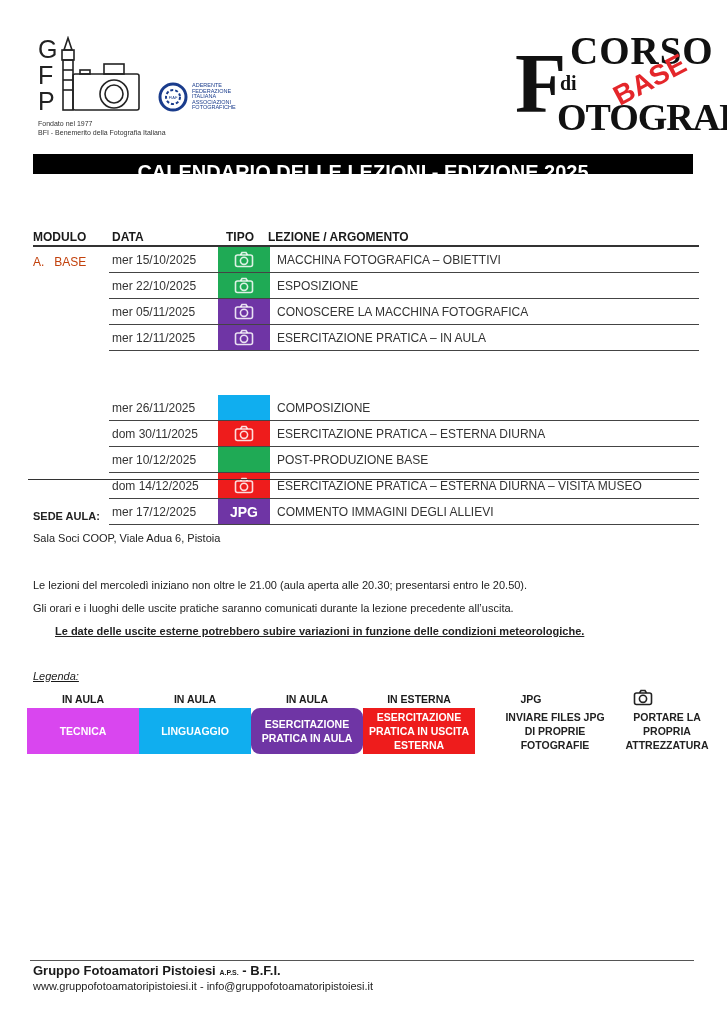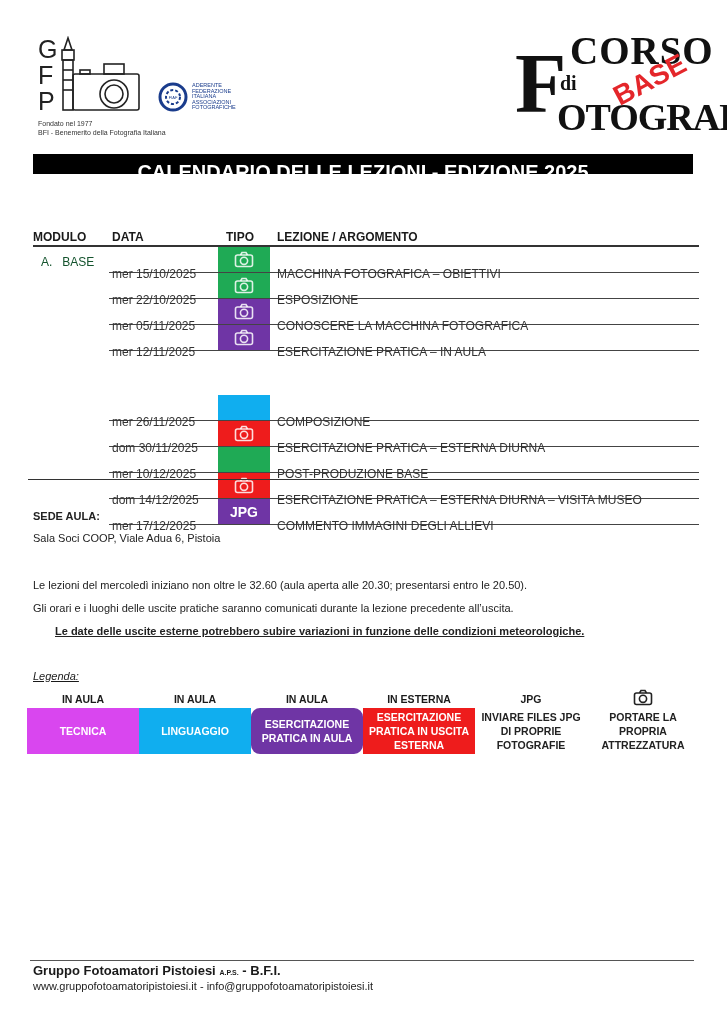--- a/index.html
+++ b/index.html
@@ -22,36 +22,36 @@
 
   
   .title-bar { left:33px; top:154px; width:660px; height:20px; background:#000; color:#fff;
                font-weight:bold; font-size:20px; text-align:center; line-height:36px; }
 
   
   .tbl { left:33px; top:229px; width:666px; }
   .thead { position:relative; height:16px; font-size:12px; font-weight:bold; border-bottom:2px solid #333; }
   .thead span { position:absolute; top:1px; }
   .row { position:relative; height:25px; border-bottom:1px solid #444; font-size:12px; color:#333; }
-  .row .date, .row .lesson { position:absolute; top:20px; white-space:nowrap; }
+  .row .date, .row .lesson { position:absolute; top:6px; white-space:nowrap; }
   .row .date { left:79px; }
   .row .lesson { left:244px; }
   .row .tipo { position:absolute; left:185px; top:0; width:52px; height:25px; display:flex; align-items:center; justify-content:center; color:#fff; font-weight:bold; font-size:14px; }
-  .modcell { position:absolute; left:8px; top:8px; font-size:12px; color:#14532d; }
+  .modcell { position:absolute; left:0; top:8px; font-size:12px; color:#c2410c; }
   .tbl-bottom { left:28px; top:479px; width:671px; height:0; border-top:1.5px solid #333; }
 
   
   .info { left:33px; font-size:11px; color:#222; white-space:nowrap; }
 
   
   .legend-title { left:33px; top:670px; font-size:11px; font-style:italic; text-decoration:underline; }
   .leg-head { top:693px; font-size:10.5px; font-weight:bold; text-align:center; width:112px; }
   .leg-box { top:708px; height:46px; width:112px; color:#fff; font-weight:bold; font-size:10.5px; text-align:center;
              display:flex; align-items:center; justify-content:center; line-height:14px; }
-  .leg-plain { color:#222; background:transparent; }
+  .leg-plain { color:#222; background:transparent;padding-left:24px; }
 
   
   .footer-line { left:30px; top:960px; width:664px; border-top:1px solid #555; }
   .footer-name { left:33px; top:963px; font-size:13px; font-weight:bold; }
   .footer-name small { font-size:7px; font-weight:bold; }
   .footer-contact { left:33px; top:980px; font-size:11px; color:#222; }
 </style>
 </head>
 <body>
 
@@ -102,21 +102,21 @@
   <div class="cl-base">BASE</div>
 </div>
 
 <div class="abs title-bar">CALENDARIO DELLE LEZIONI - EDIZIONE 2025</div>
 
 <div class="abs tbl">
   <div class="thead">
     <span style="left:0">MODULO</span>
     <span style="left:79px">DATA</span>
     <span style="left:193px">TIPO</span>
-    <span style="left:244px">LEZIONE / ARGOMENTO</span>
+    <span style="left:235px">LEZIONE / ARGOMENTO</span>
   </div>
   <div id="rows" style="position:relative;">
     <div class="modcell" style="white-space:pre;">A.   BASE</div>
   <div class="row" style="margin-left: 76px; width: 590px;">
     <span class="date" style="left:3px">mer 15/10/2025</span>
     <span class="tipo" style="left:109px;background:#1faa55">
       <span style="display:flex">
             <svg width="20" height="17" viewBox="0 0 20 17">
               <g fill="none" stroke="rgba(255,255,255,0.85)" stroke-width="1.6">
                 <rect x="1.5" y="4" width="17" height="11.5" rx="2"></rect>
@@ -232,21 +232,21 @@
       <span>JPG</span>
     </span>
     <span class="lesson" style="left:168px">COMMENTO IMMAGINI DEGLI ALLIEVI</span>
       </div>
     </div>
 </div>
 <div class="abs tbl-bottom"></div>
 
 <div class="abs info" style="top:510px;font-weight:bold;">SEDE AULA:</div>
 <div class="abs info" style="top:532px;">Sala Soci COOP, Viale Adua 6, Pistoia</div>
-<div class="abs info" style="top:579px;">Le lezioni del mercoledì iniziano non oltre le 32.60 (aula aperta alle 20.30; presentarsi entro le 20.50).</div>
+<div class="abs info" style="top:579px;">Le lezioni del mercoledì iniziano non oltre le 21.00 (aula aperta alle 20.30; presentarsi entro le 20.50).</div>
 <div class="abs info" style="top:602px;">Gli orari e i luoghi delle uscite pratiche saranno comunicati durante la lezione precedente all’uscita.</div>
 <div class="abs info" style="top:625px;font-weight:bold;text-decoration:underline;margin-left:22px;">Le date delle uscite esterne potrebbero subire variazioni in funzione delle condizioni meteorologiche.</div>
 
 <div class="abs legend-title">Legenda:</div>
 <div id="legend">
     <div class="abs leg-head" style="left: 27px;">IN AULA</div>
     <div class="abs leg-box" style="left: 27px; background: #d946ef;">TECNICA</div>
     <div class="abs leg-head" style="left: 139px;">IN AULA</div>
     <div class="abs leg-box" style="left: 139px; background: rgb(16, 174, 239);">LINGUAGGIO</div>
     <div class="abs leg-head" style="left: 251px;">IN AULA</div>

